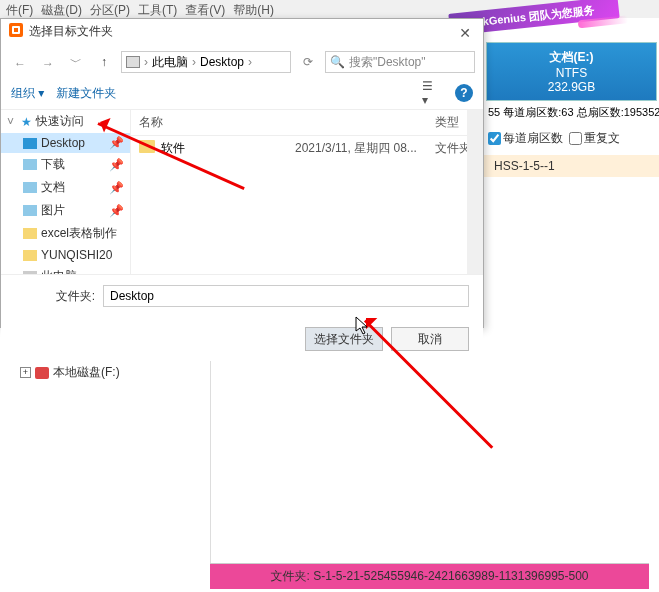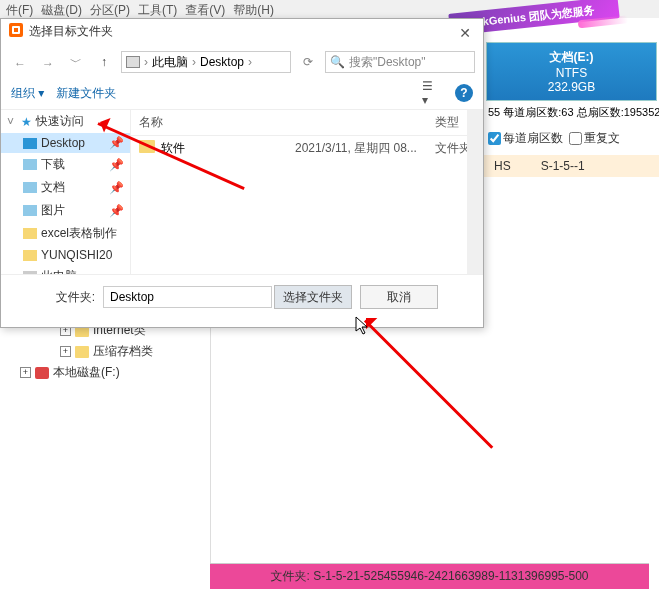--- a/index.html
+++ b/index.html
@@ -9,21 +9,21 @@
 .promo{position:absolute;top:5px;right:40px;width:170px;height:22px;background:linear-gradient(135deg,#7b3fb5,#d946ef);transform:rotate(-6deg);color:#fff;font-weight:bold;display:flex;align-items:center;justify-content:center;font-size:11px;border-radius:2px}
 .promo::after{content:"";position:absolute;right:-8px;bottom:-6px;width:50px;height:8px;background:linear-gradient(90deg,#ff6bd6,#fff0);border-radius:4px}
 .disk-panel{position:absolute;top:40px;right:0;width:175px}
 .disk-box{background:linear-gradient(#2b95d6,#1e7abf);color:#fff;text-align:center;padding:6px 4px;margin:2px;border:1px solid #9cc}
 .disk-box .n{font-weight:bold}
 .disk-meta{color:#000;font-size:11px;padding:2px 4px;white-space:nowrap}
 .chk-row{display:flex;gap:6px;padding:8px 4px;align-items:center}
 .chk{display:flex;align-items:center;gap:2px;color:#333}
 .chk input{accent-color:#2b95d6}
 .hdr-row{display:flex;gap:30px;padding:2px 10px;color:#555}
-.data-row{display:flex;gap:30px;padding:4px 10px;background:#fff0d9;color:#333}
+.data-row{display:flex;padding:4px 10px;background:#fff0d9;color:#333}
 .tree2{position:absolute;top:320px;left:10px}
 .tree2 .node{display:flex;align-items:center;gap:4px;padding:2px 0;color:#333}
 .tree2 .toggle{width:11px;height:11px;border:1px solid #888;display:inline-flex;align-items:center;justify-content:center;font-size:9px;line-height:1;background:#fff}
 .tree2 .fico{width:14px;height:12px;background:#f7d774;border-radius:1px}
 .tree2 .dico{width:14px;height:12px;background:#ccc;border-radius:2px}
 .dialog{position:absolute;top:18px;left:0;width:484px;height:310px;background:#fff;border:1px solid #aaa;box-shadow:2px 2px 8px rgba(0,0,0,.2)}
 .titlebar{display:flex;justify-content:space-between;padding:4px 8px;background:#fff}
 .titlebar .ticon{width:14px;height:14px;background:#f60;border-radius:2px;position:relative}
 .titlebar .ticon::after{content:"";position:absolute;inset:3px;border:2px solid #fff;border-radius:1px}
 .titlebar .ttxt{flex:1;margin-left:6px;color:#333}
@@ -53,21 +53,21 @@
 .cols{display:flex;padding:4px 8px;color:#555;border-bottom:1px solid #eee}
 .cols .c1{flex:1}
 .cols .c2{width:140px}
 .cols .c3{width:40px}
 .row{display:flex;padding:4px 8px;align-items:center}
 .row .fico{width:16px;height:13px;background:#f7d774;border-radius:1px;margin-right:6px}
 .row .c1{flex:1;display:flex;align-items:flex-start}
 .row .c2{width:140px;color:#555}
 .row .c3{width:40px;color:#555}
 .sbar{position:absolute;right:0;top:0;bottom:0;width:16px;background:#f0f0f0}
-.footer{padding:10px 14px;display:flex;flex-direction:row;gap:2px;background:#fff;border-top:1px solid #eee}
+.footer{padding:10px 14px;display:flex;flex-direction:column;gap:20px;background:#fff;border-top:1px solid #eee}
 .frow{display:flex;align-items:center;gap:8px}
 .flabel{width:80px;text-align:right;color:#333}
 .finput{flex:1;border:1px solid #ccc;height:22px;padding:0 6px;background:#fff}
 .btns{display:flex;justify-content:flex-end;gap:8px}
 .btn{min-width:78px;height:24px;border:1px solid #bbb;background:#f5f5f5;display:flex;align-items:center;justify-content:center;color:#333}
 .btn.primary{background:#e0e6ec}
 .cursor{position:absolute;top:316px;left:355px;width:14px;height:20px;pointer-events:none}
 .cursor svg{width:14px;height:20px}
 .arrow1,.arrow2{position:absolute;background:#e00;height:3px;transform-origin:left center;pointer-events:none}
 .arrow1{top:122px;left:98px;width:160px;transform:rotate(24deg)}

